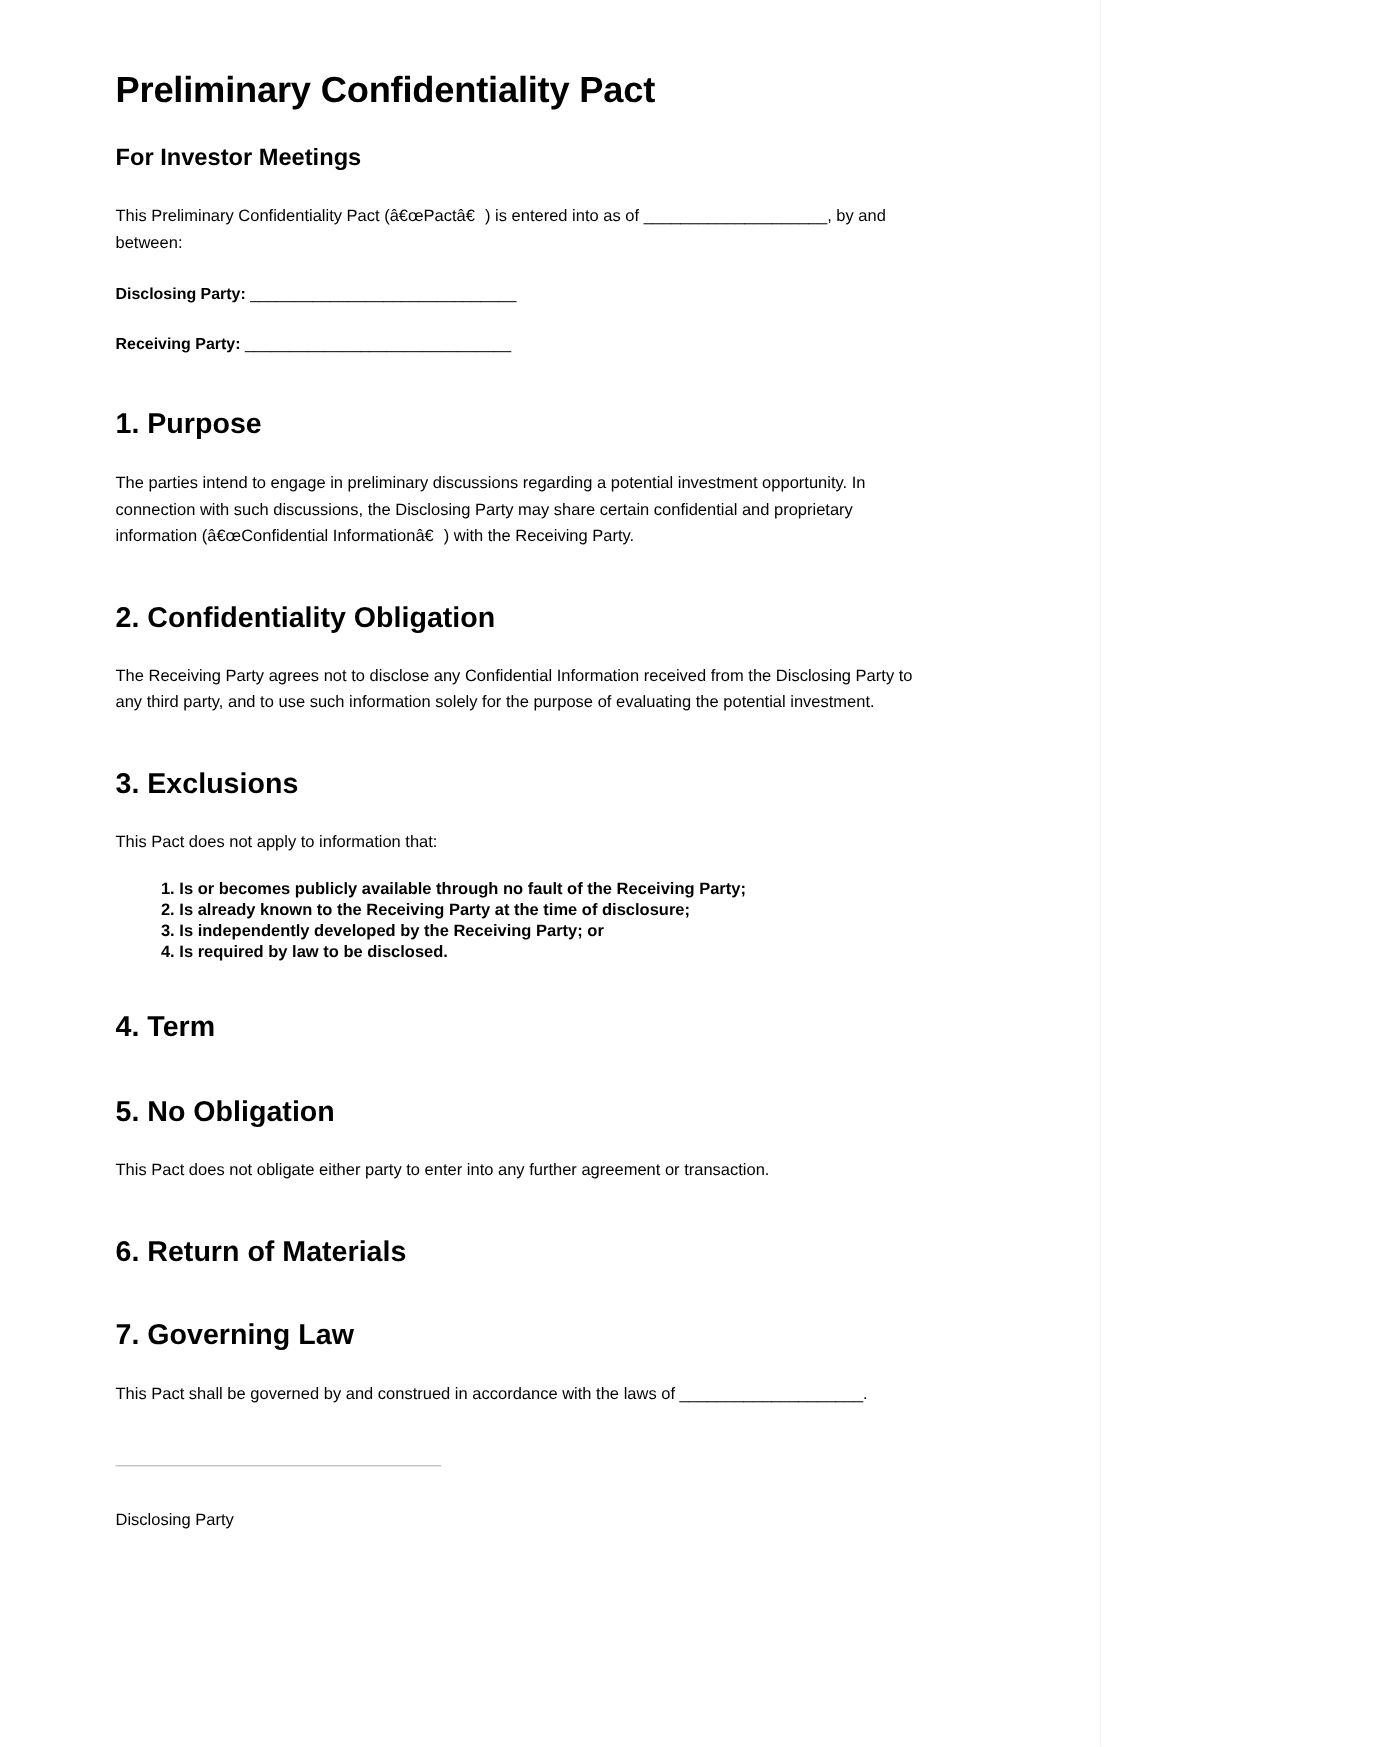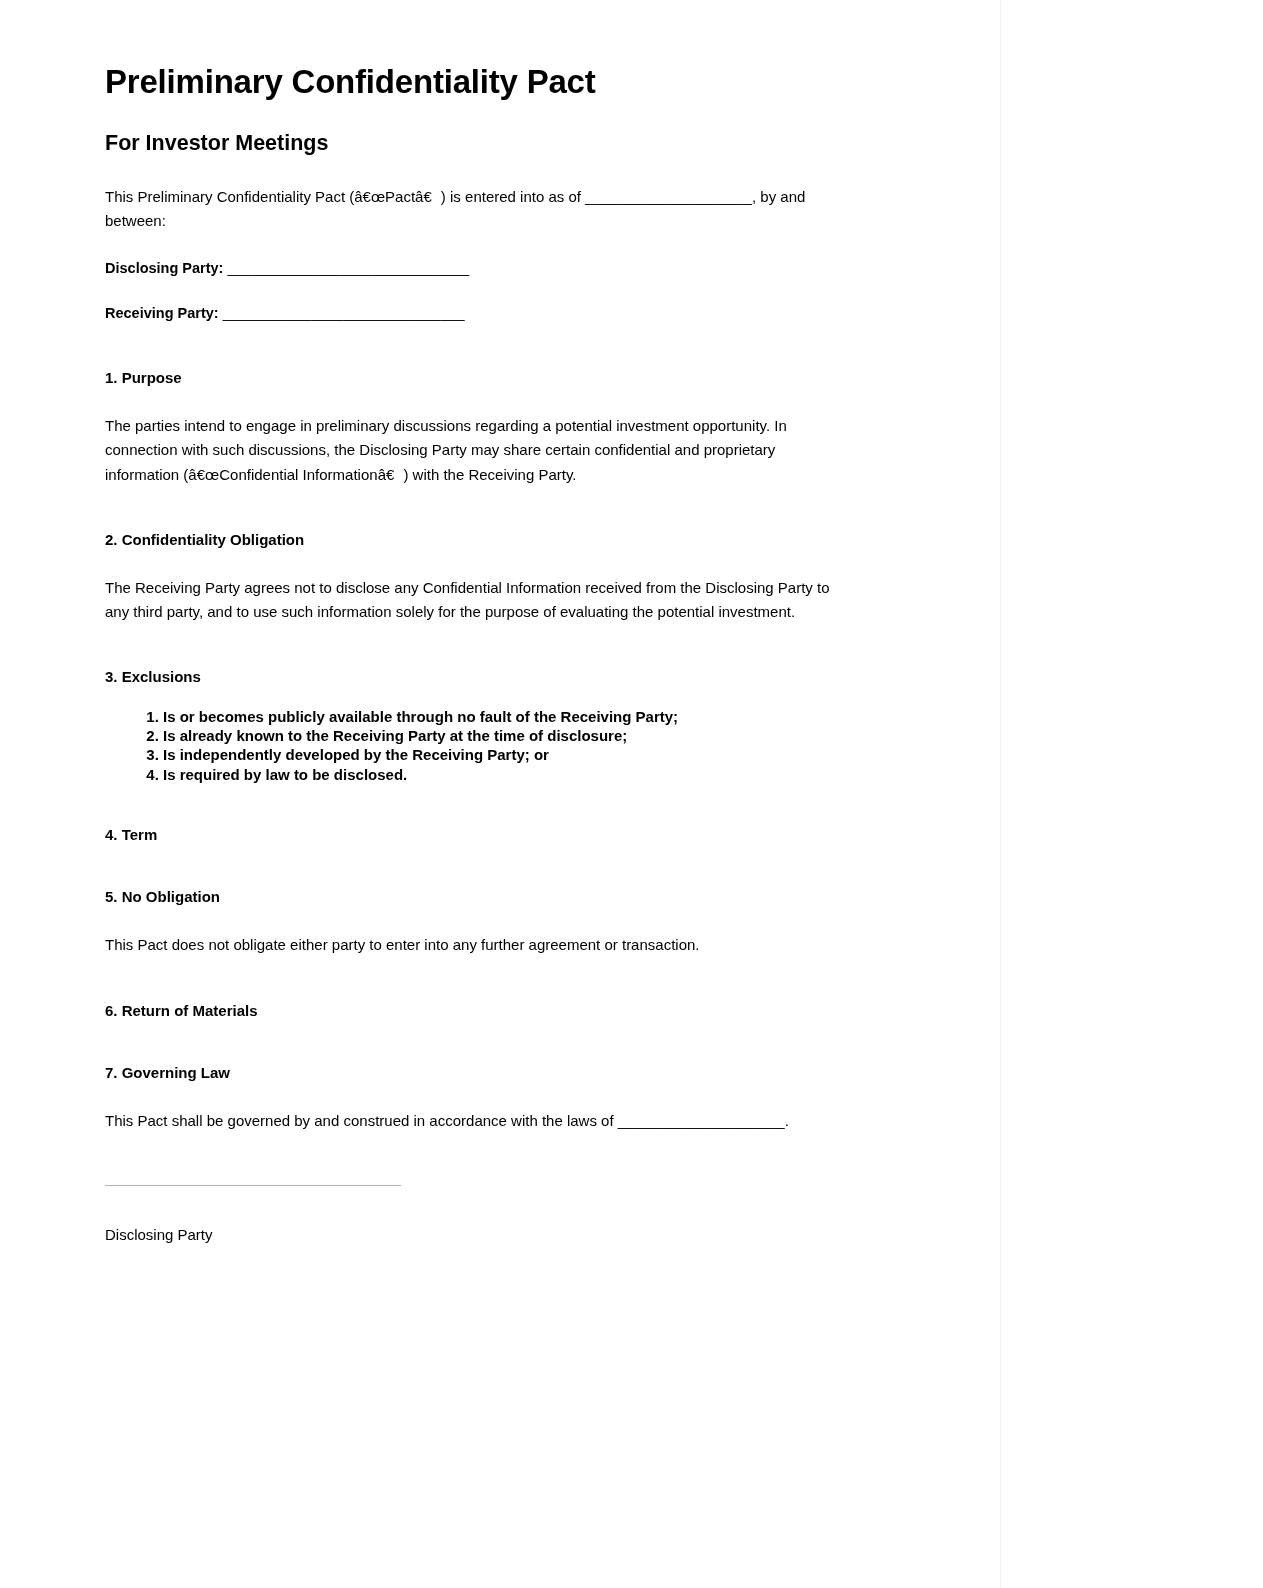--- a/index.html
+++ b/index.html
@@ -60,21 +60,21 @@
     margin: 24px 0 0 0;
     padding: 0;
     font-weight: bold;
   }
   p.party-line .fill {
     font-weight: normal;
     letter-spacing: 0px;
   }
 
   h3.section-heading {
-    font-size: 15px;
+    font-size: 26px;
     font-weight: bold;
     line-height: 1.25;
     margin: 44px 0 0 0;
     padding: 0;
   }
   h3.section-heading.tight-top {
     margin-top: 42px;
   }
 
   p.section-body {
@@ -135,20 +135,21 @@
 
     <p class="party-line"><span>Receiving Party:</span><span class="fill"> ______________________________</span></p>
 
     <h3 class="section-heading">1. Purpose</h3>
     <p class="section-body">The parties intend to engage in preliminary discussions regarding a potential investment opportunity. In connection with such discussions, the Disclosing Party may share certain confidential and proprietary information (â€œConfidential Informationâ€) with the Receiving Party.</p>
 
     <h3 class="section-heading">2. Confidentiality Obligation</h3>
     <p class="section-body">The Receiving Party agrees not to disclose any Confidential Information received from the Disclosing Party to any third party, and to use such information solely for the purpose of evaluating the potential investment.</p>
 
     <h3 class="section-heading">3. Exclusions</h3>
+    <p class="section-body">This Pact does not apply to information that:</p>
     <ol class="exclusion-list">
       <li>Is or becomes publicly available through no fault of the Receiving Party;</li>
       <li>Is already known to the Receiving Party at the time of disclosure;</li>
       <li>Is independently developed by the Receiving Party; or</li>
       <li>Is required by law to be disclosed.</li>
     </ol>
 
     <h3 class="section-heading tight-top">4. Term</h3>
 
     <h3 class="section-heading">5. No Obligation</h3>

